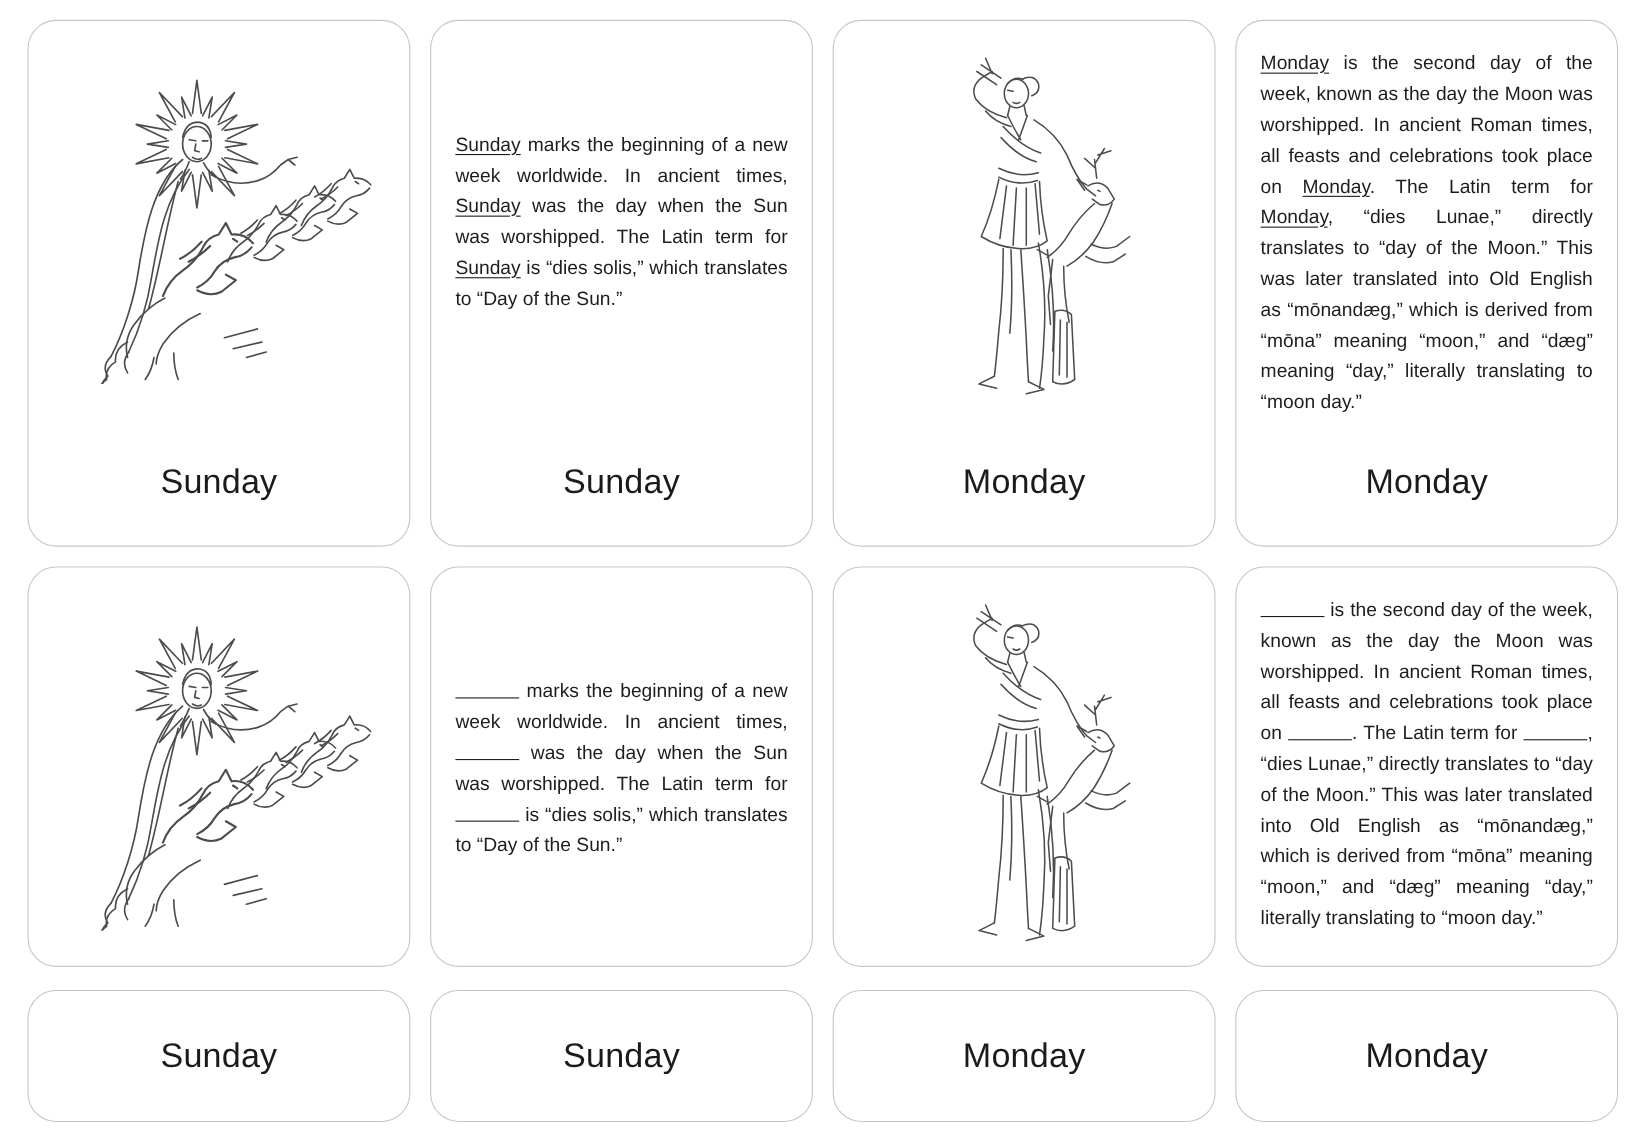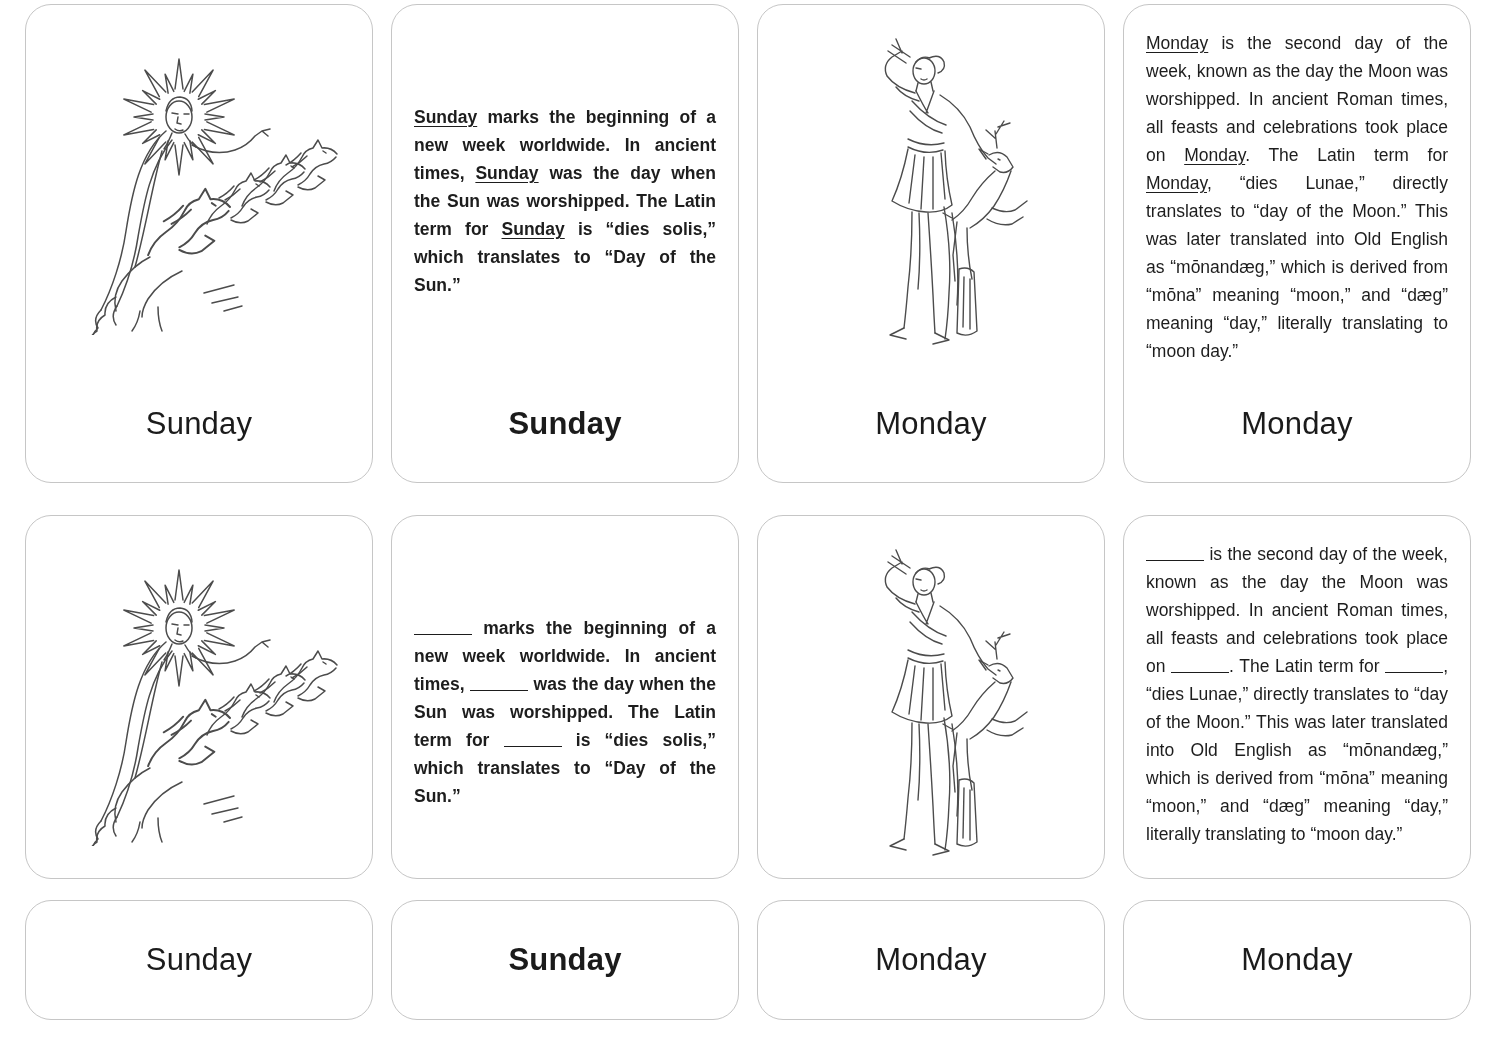--- a/index.html
+++ b/index.html
@@ -13,22 +13,22 @@
   .sheet { position:relative; width:1500px; height:1041px; background:#ffffff; }
 
   .card {
     position:absolute;
     width:348px;
     background:#ffffff;
     border:1px solid #c6c6c6;
     border-radius:26px;
     overflow:hidden;
   }
-  .c1 { left:25px; }  .c2 { left:391px;font-weight:bold; }  .c3 { left:757px; }  .c4 { left:1123px; }
-  .r1 { top:4px;  height:479px; }
+  .c1 { left:25px; }  .c2 { left:391px; }  .c3 { left:757px; }  .c4 { left:1123px; }
+  .r1 { top:18px;  height:479px; }
   .r2 { top:515px; height:364px; }
   .r3 { top:900px; height:120px; }
 
   .day-label {
     position:absolute; left:0; right:0; bottom:40px;
     text-align:center;
     font-size:31px;
     letter-spacing:0.2px;
     color:#1b1b1b;
   }

